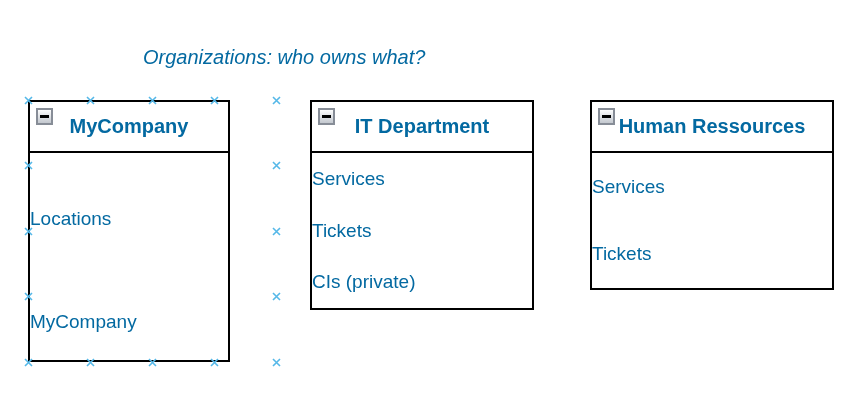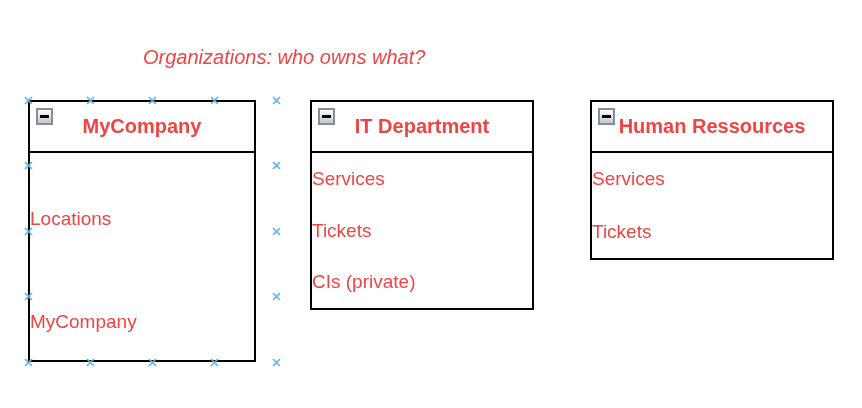--- a/index.html
+++ b/index.html
@@ -4,44 +4,44 @@
 <style>
   html, body { margin: 0; padding: 0; }
   body { background: #ffffff; }
 
   .canvas {
     position: relative;
     width: 862px;
     height: 408px;
     background: #ffffff;
     font-family: "Liberation Sans", sans-serif;
-    color: #ef4444;
+    color: #0369a1;
     overflow: hidden;
   }
 
   .diagram-title {
     position: absolute;
     left: 143px;
     top: 46px;
     font-size: 20px;
     font-style: italic;
     white-space: nowrap;
   }
 
   .entity {
     position: absolute;
     box-sizing: border-box;
     border: 2px solid #000000;
     background: #ffffff;
     display: flex;
     flex-direction: column;
   }
-  .box-mycompany { left: 28px;  top: 100px; width: 228px; height: 262px; gap: 28px; }
+  .box-mycompany { left: 28px;  top: 100px; width: 202px; height: 262px; gap: 28px; }
   .box-it        { left: 310px; top: 100px; width: 224px; height: 210px; }
-  .box-hr        { left: 590px; top: 100px; width: 244px; height: 160px; }
+  .box-hr        { left: 590px; top: 100px; width: 244px; height: 190px; }
 
   .entity-header {
     position: relative;
     flex: none;
     height: 49px;
     border-bottom: 2px solid #000000;
     display: flex;
     align-items: center;
     justify-content: center;
     font-weight: bold;

